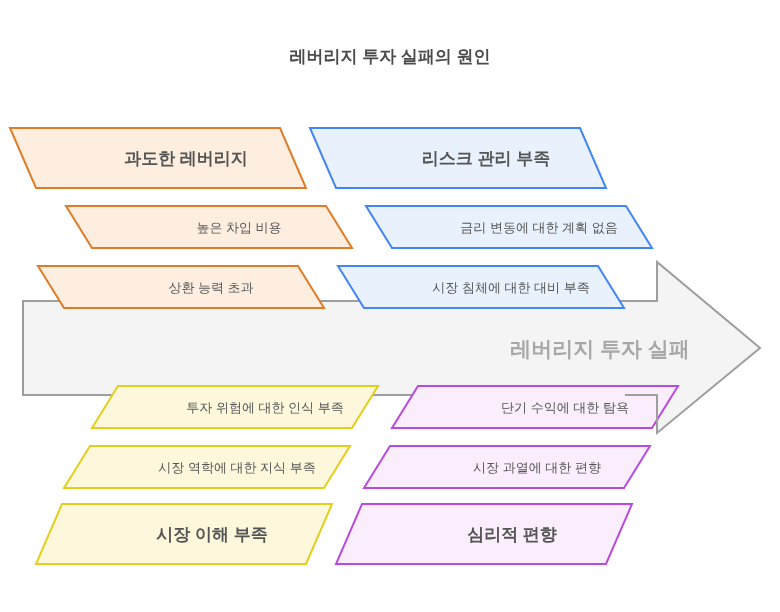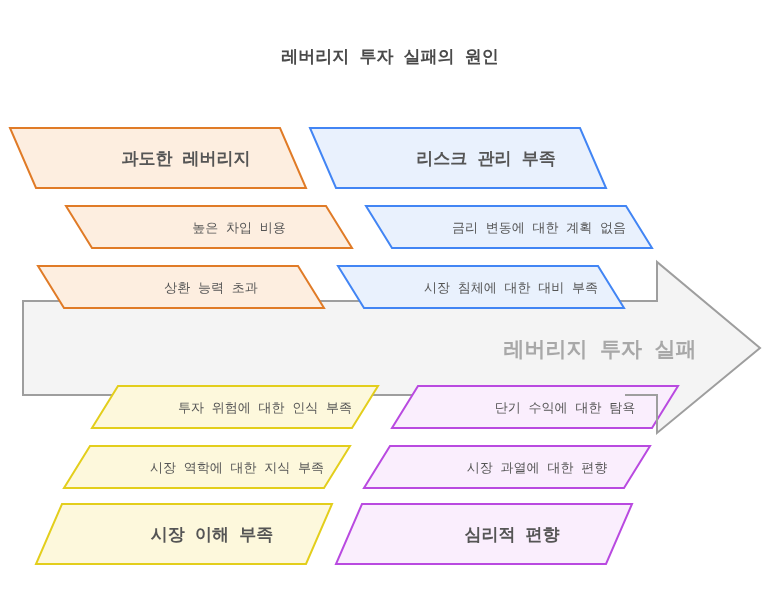--- a/index.html
+++ b/index.html
@@ -14,21 +14,20 @@
     overflow: hidden;
     font-family: "Liberation Sans", "DejaVu Sans", sans-serif;
     position: relative;
   }
   #diagram-root {
     position: absolute;
     left: 0;
     top: 0;
     width: 780px;
     height: 612px;
-    font-family: Liberation Mono, monospace;
   }
   svg.fishbone {
     display: block;
     width: 780px;
     height: 612px;
   }
   .diagram-title {
     font-size: 17px;
     font-weight: bold;
     fill: #4a4a4a;

